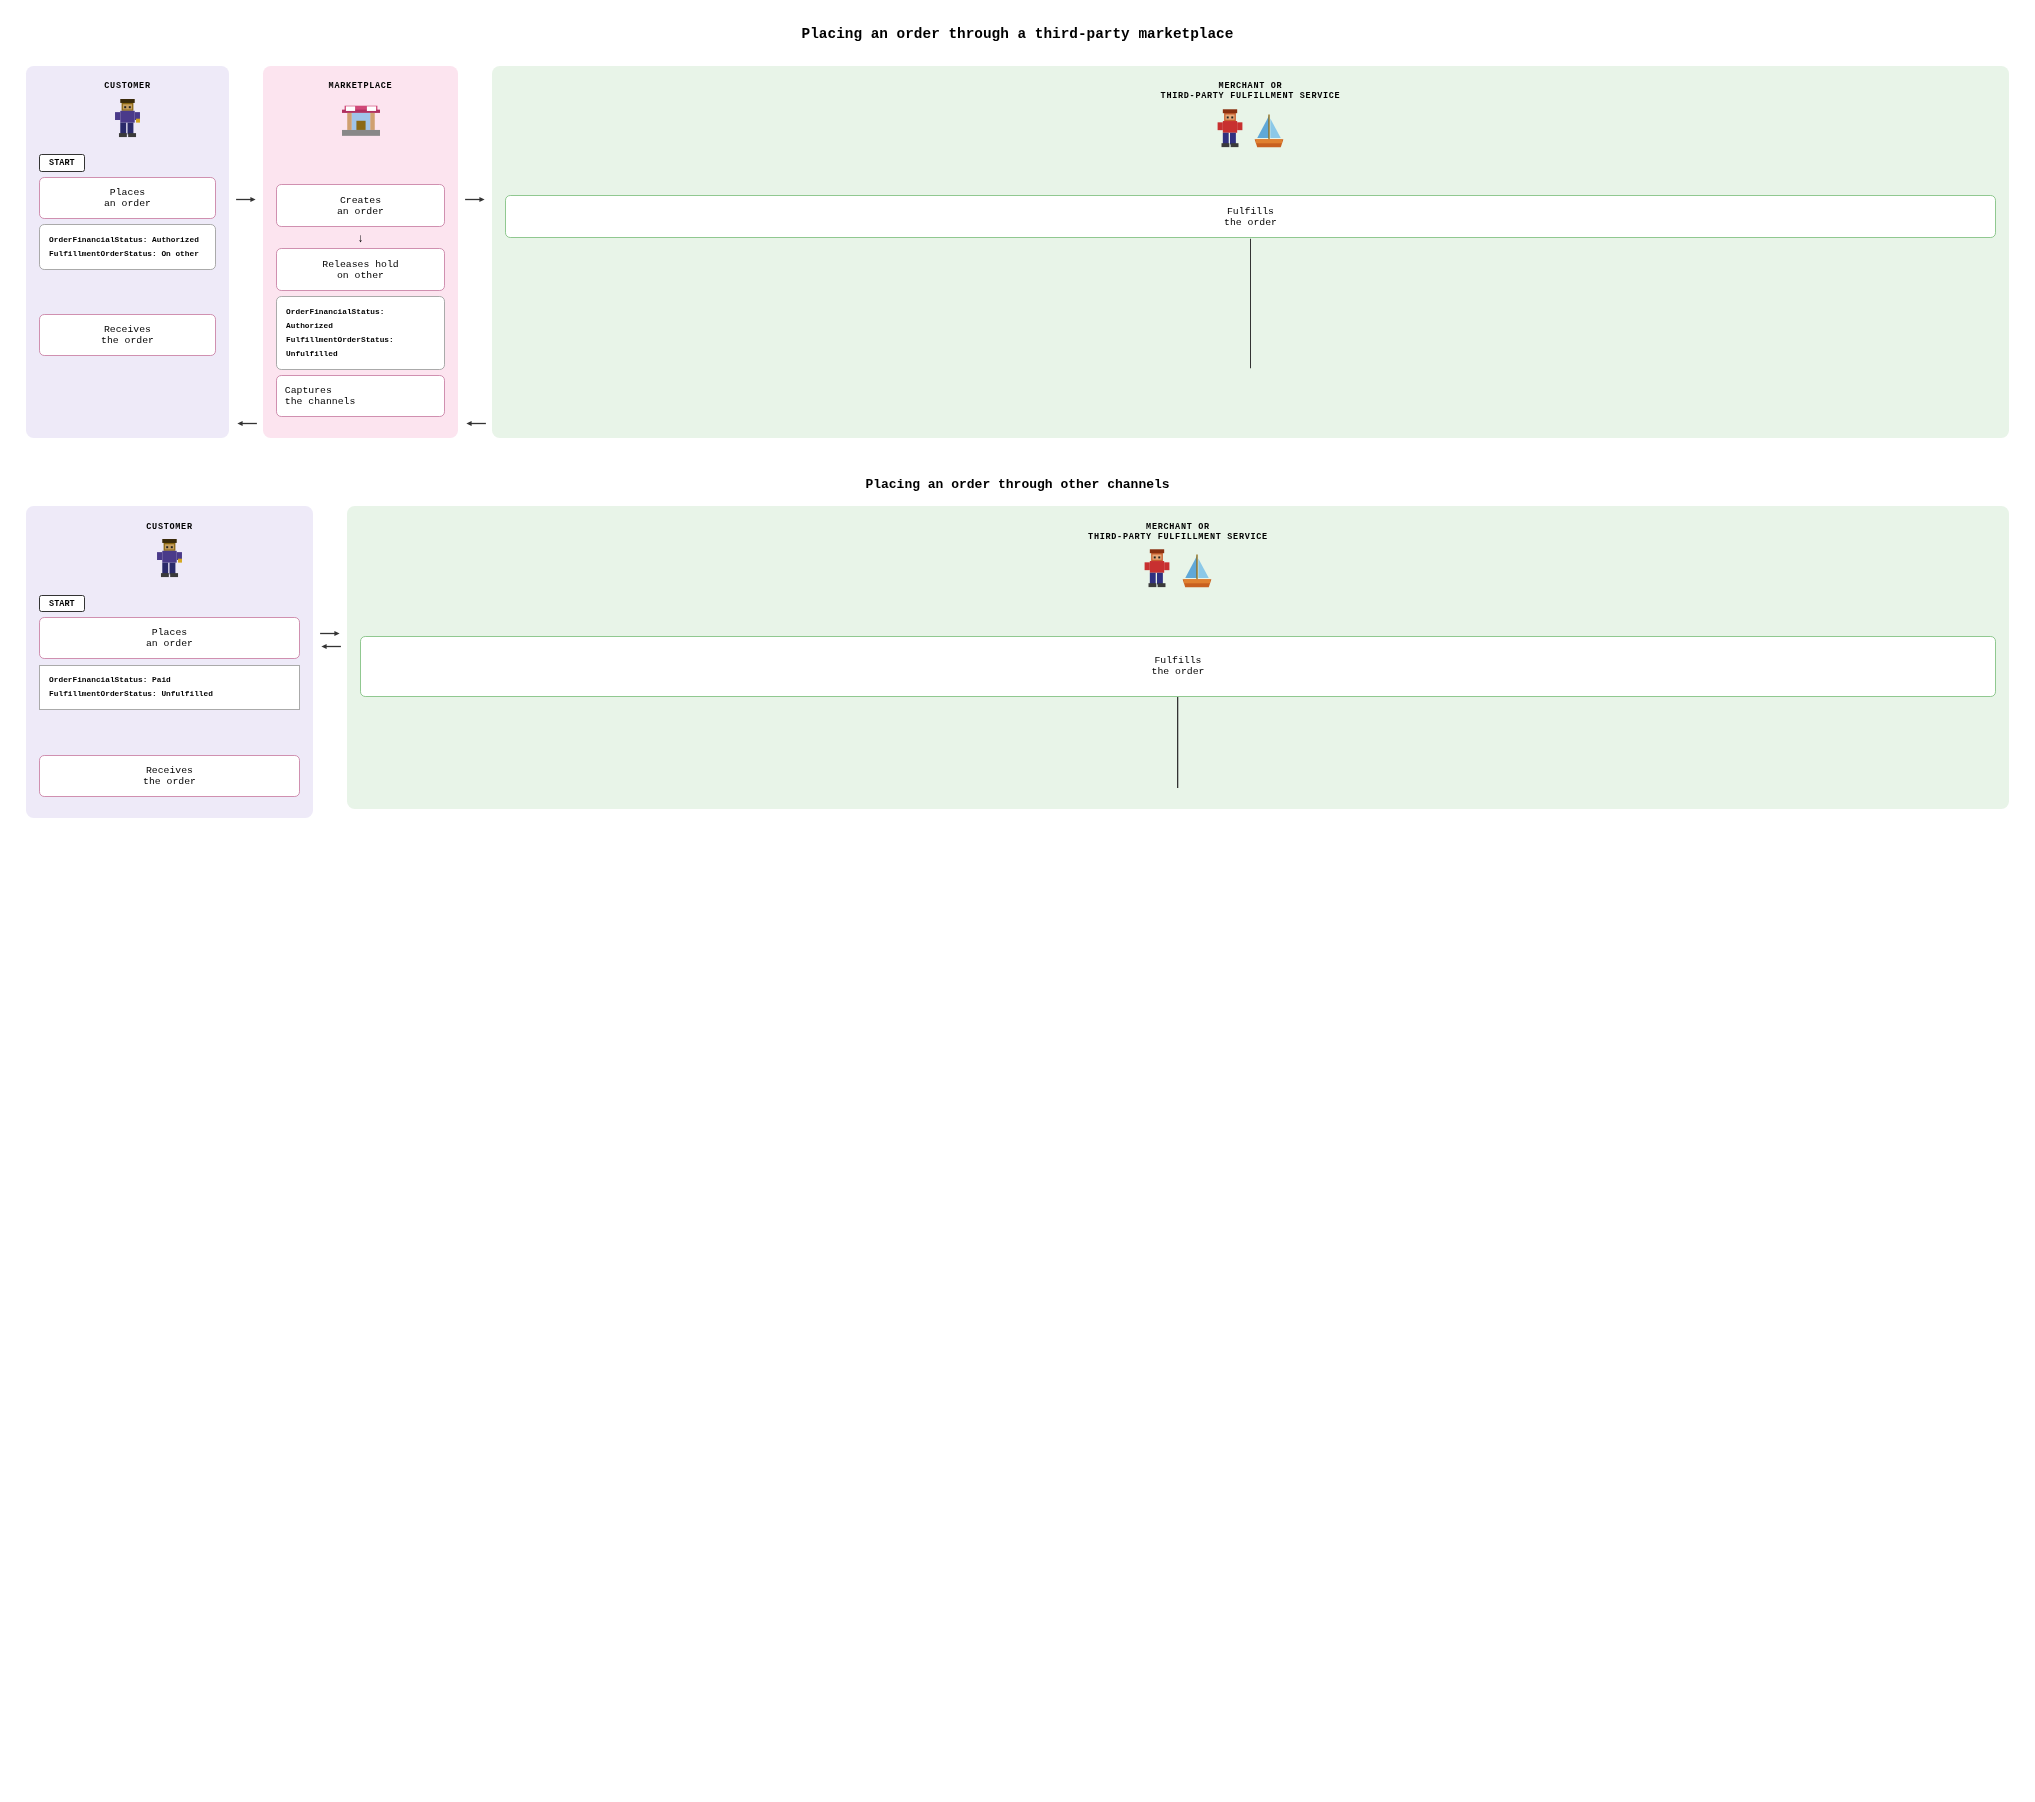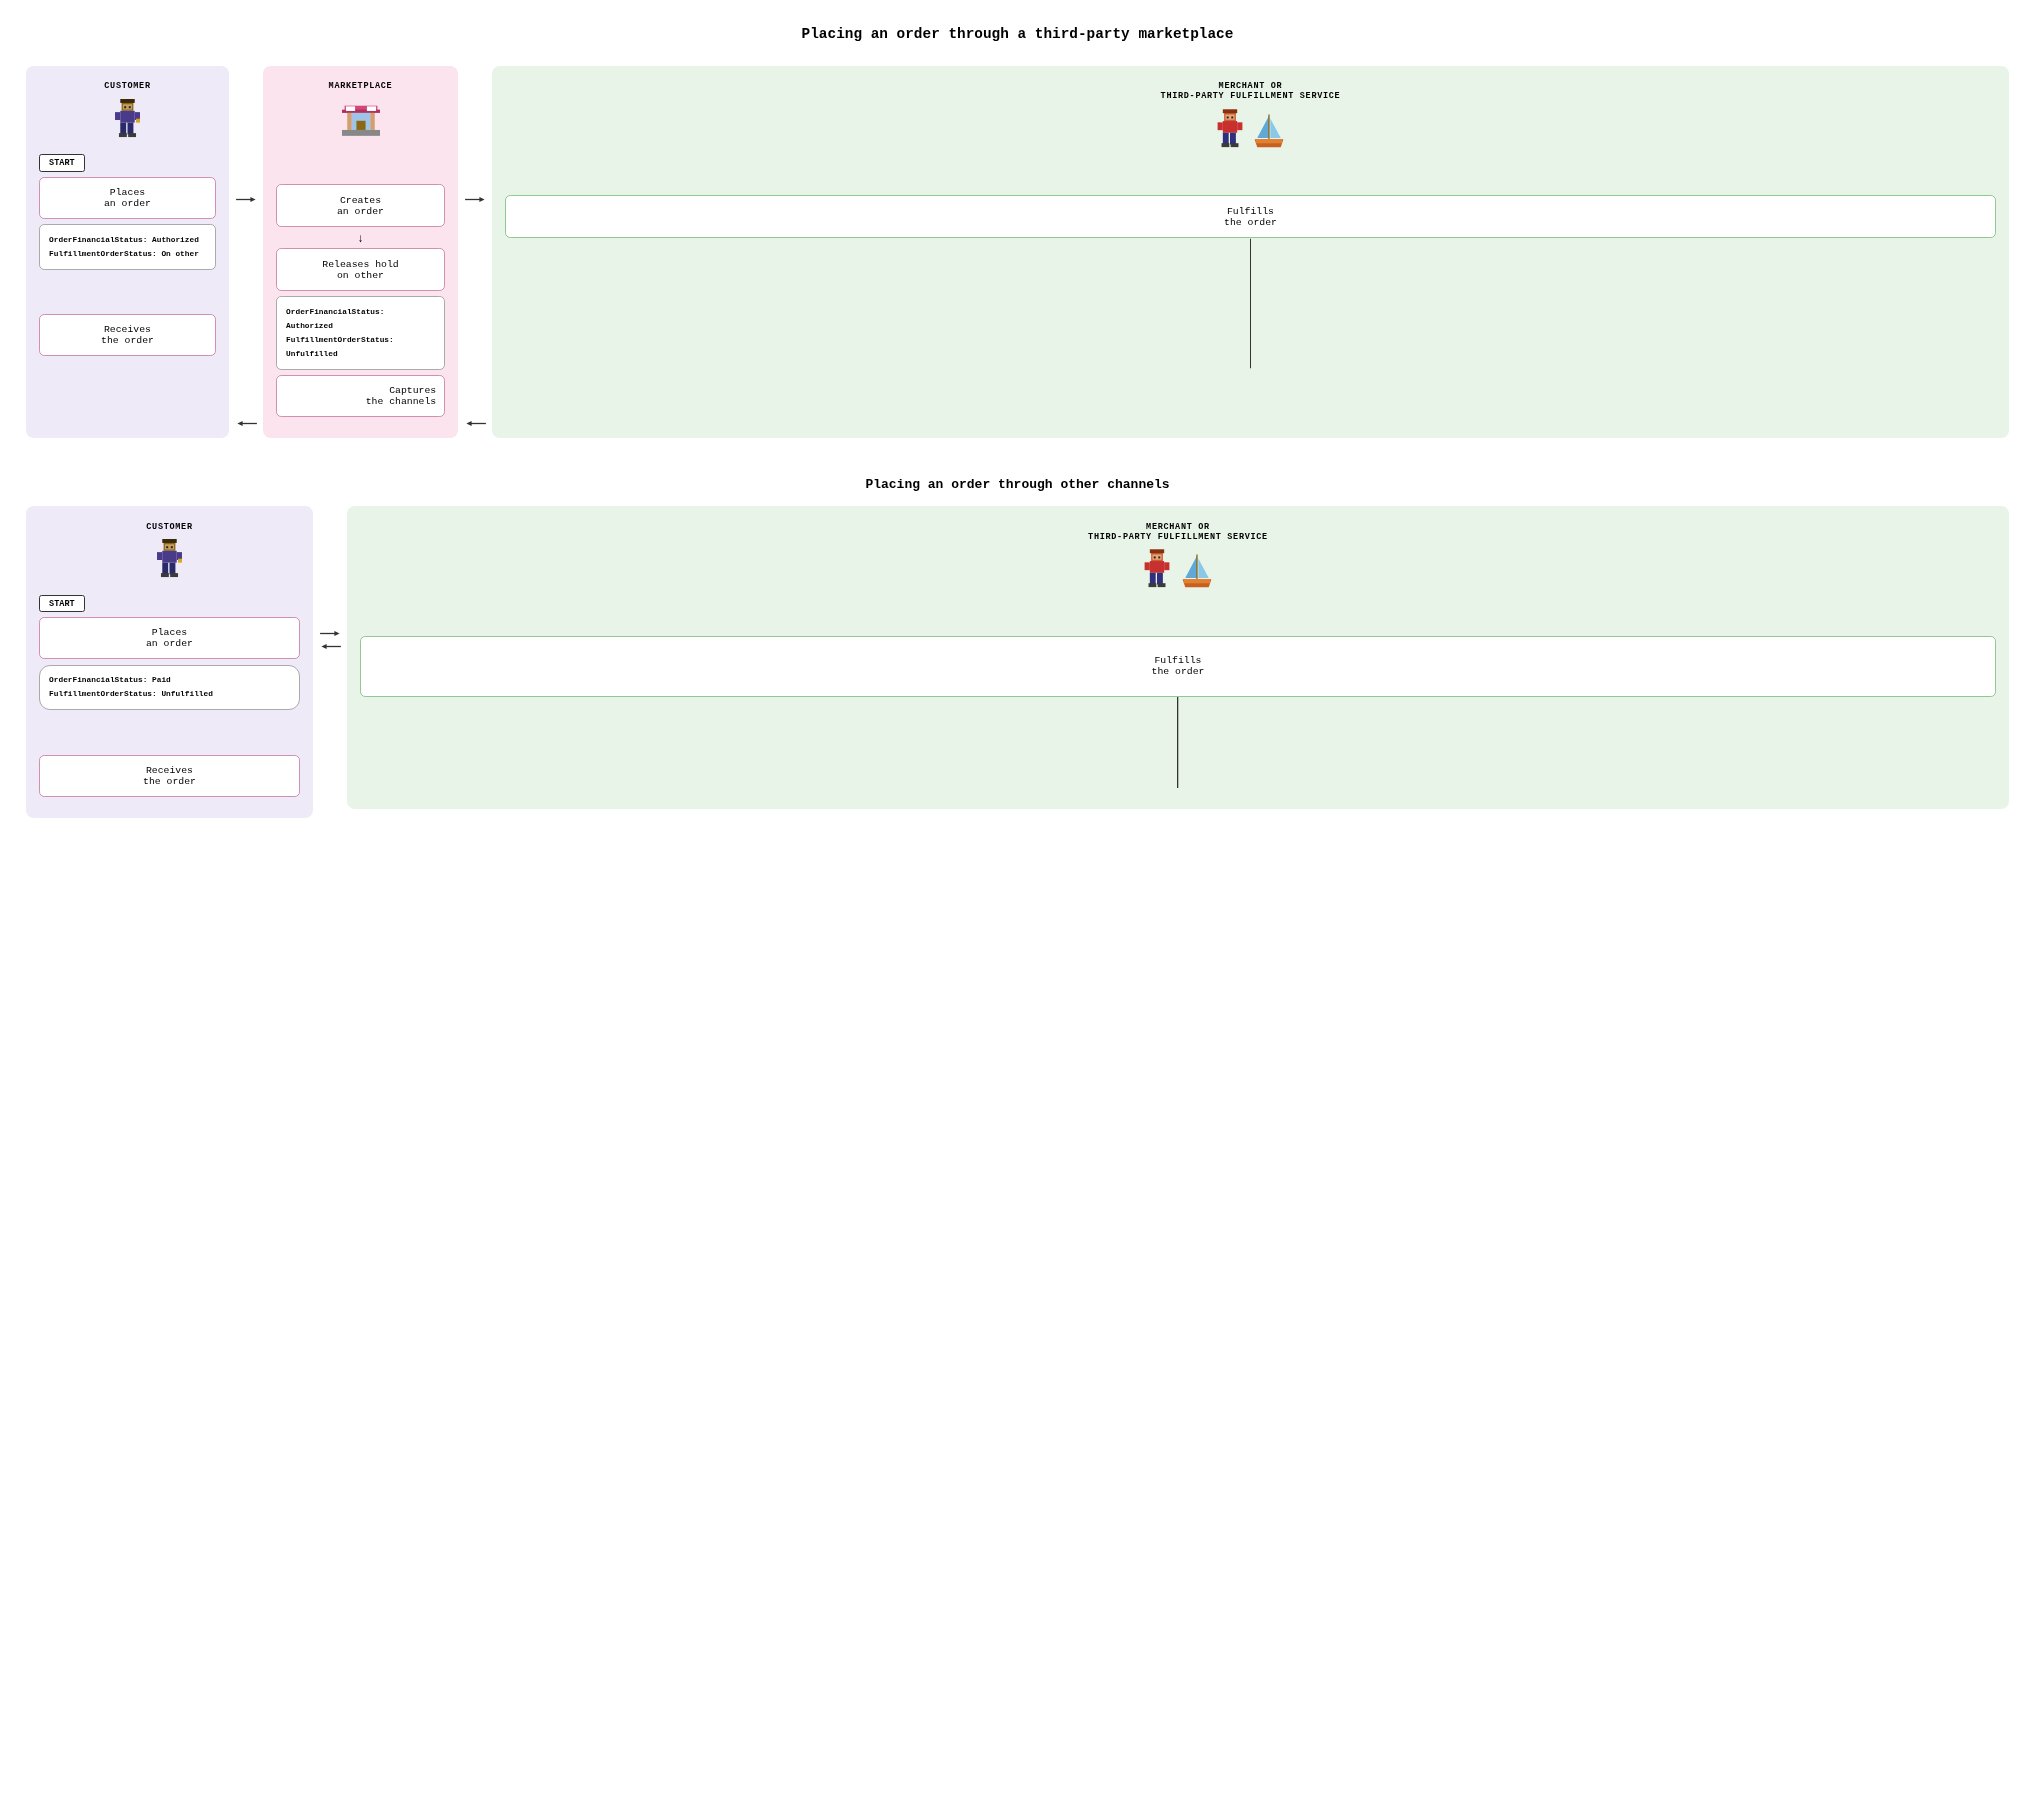--- a/index.html
+++ b/index.html
@@ -114,21 +114,21 @@
         </div>
         <div style="text-align:center;margin:2.6px 0;font-size:11.8px;">↓</div>
         <div style="border:1.3px solid #d090b0;background:#fff;border-radius:5.2px;padding:9.1px 7.8px;text-align:center;font-size:9.8px;font-family:'Courier New',monospace;margin-bottom:5.2px;">
           <span>Releases hold</span><br>
           <span>on other</span>
         </div>
         <div style="border:1.3px solid #aaa;background:#fff;border-radius:5.2px;padding:7.8px 9.1px;font-size:7.8px;font-family:'Courier New',monospace;font-weight:bold;margin-bottom:5.2px;line-height:1.8;">
           <span>OrderFinancialStatus: Authorized</span><br>
           <span>FulfillmentOrderStatus: Unfulfilled</span>
         </div>
-        <div style="border:1.3px solid #d090b0;background:#fff;border-radius:5.2px;padding:9.1px 7.8px;text-align:right;font-size:9.8px;font-family:'Courier New',monospace;">
+        <div style="border:1.3px solid #d090b0;background:#fff;border-radius:5.2px;padding:9.1px 7.8px;text-align:left;font-size:9.8px;font-family:'Courier New',monospace;">
           <span>Captures</span><br>
           <span>the channels</span>
         </div>
       </div>
 
       <div style="display:flex;flex-direction:column;justify-content:flex-start;align-items:center;padding-top:127px;width:21px;flex-shrink:0;">
         <svg width="21" height="13" viewBox="0 0 32 20">
           <line x1="0" y1="10" x2="24" y2="10" stroke="#333" stroke-width="2"></line>
           <polygon points="22,6 30,10 22,14" fill="#333"></polygon>
         </svg>
@@ -217,21 +217,21 @@
           <rect x="26" y="52" width="12" height="6" fill="#3a3a3a"></rect>
         </svg>
       </div>
       <div style="display:flex;align-items:center;gap:5.2px;margin-bottom:5.2px;">
         <div style="border:1.3px solid #333;background:#fff;padding:2.6px 9.1px;font-size:8.5px;font-weight:bold;border-radius:2.6px;font-family:'Courier New',monospace;display:inline-block;">START</div>
       </div>
       <div style="border:1.3px solid #d090b0;background:#fff;border-radius:5.2px;padding:9.1px 7.8px;text-align:center;font-size:9.8px;font-family:'Courier New',monospace;margin-bottom:5.2px;">
         <span>Places</span><br>
         <span>an order</span>
       </div>
-      <div style="border:1.3px solid #aaa;background:#fff;border-radius:11px;padding:7.8px 9.1px;font-size:7.8px;font-family:'Courier New',monospace;font-weight:bold;margin-bottom:5.2px;line-height:1.8;">
+      <div style="border:1.3px solid #aaa;background:#fff;border-radius:0;padding:7.8px 9.1px;font-size:7.8px;font-family:'Courier New',monospace;font-weight:bold;margin-bottom:5.2px;line-height:1.8;">
         <span>OrderFinancialStatus: Paid</span><br>
         <span>FulfillmentOrderStatus: Unfulfilled</span>
       </div>
       <div style="height:39px;"></div>
       <div style="border:1.3px solid #d090b0;background:#fff;border-radius:5.2px;padding:9.1px 7.8px;text-align:center;font-size:9.8px;font-family:'Courier New',monospace;">
         <span>Receives</span><br>
         <span>the order</span>
       </div>
     </div>
 

